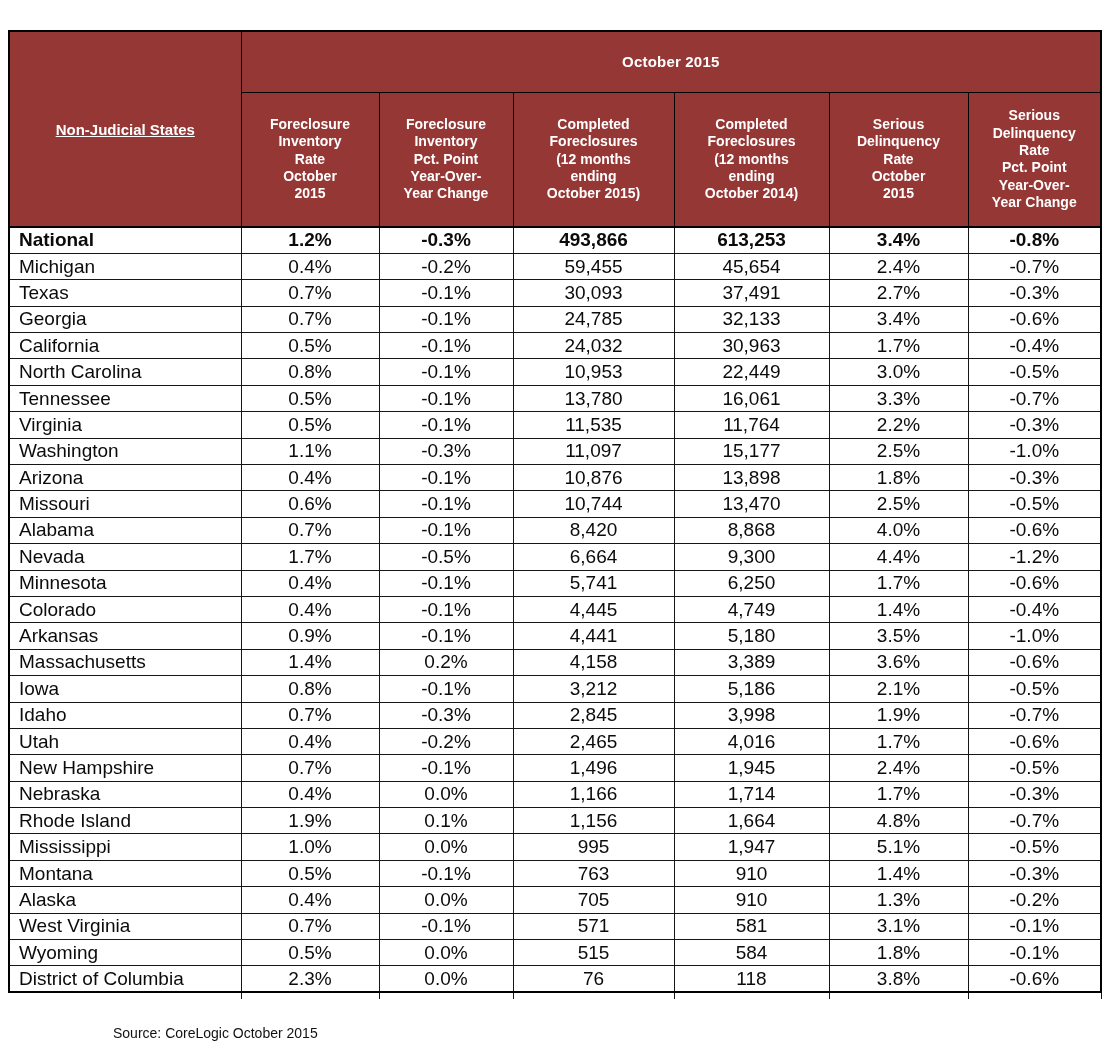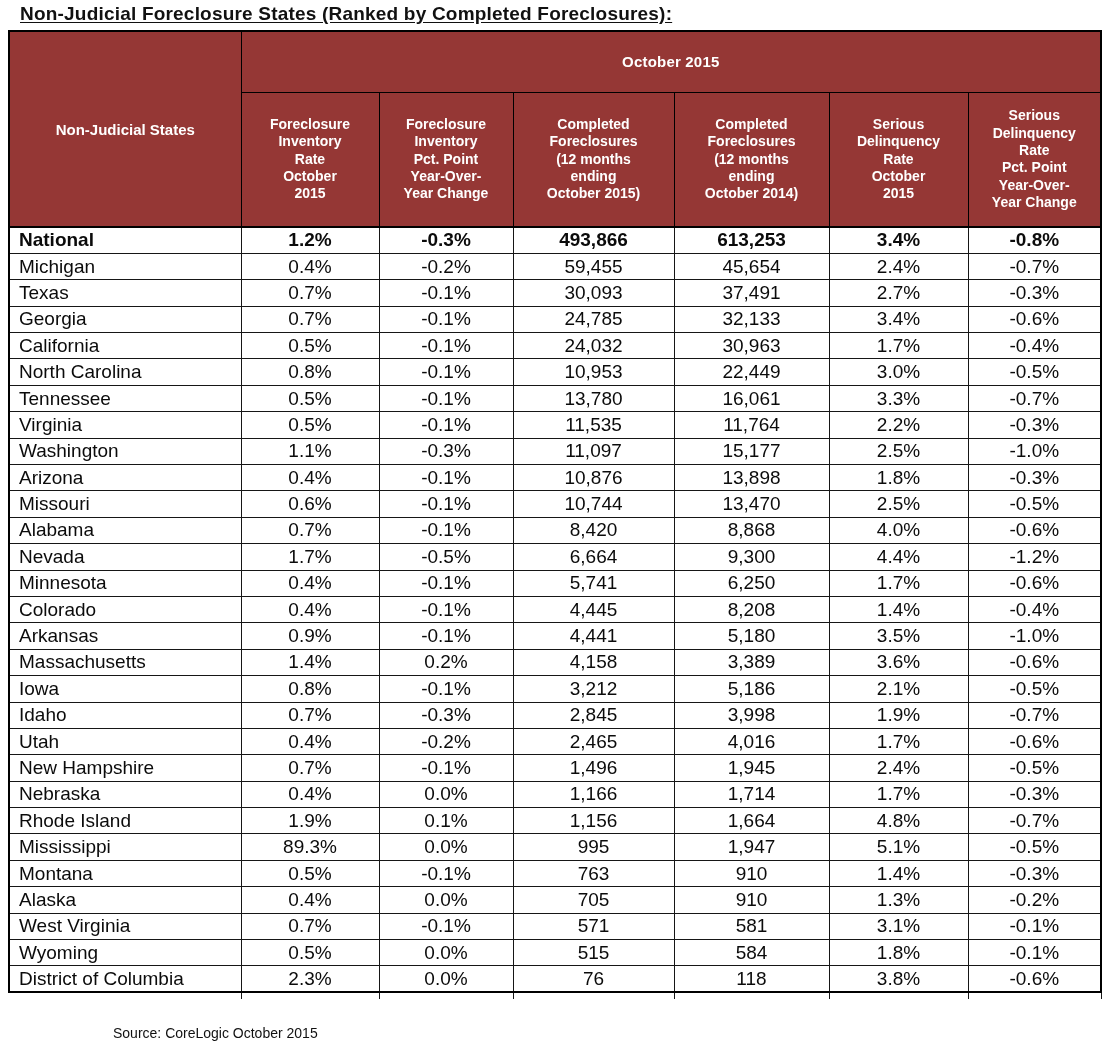--- a/index.html
+++ b/index.html
@@ -44,20 +44,21 @@
     border: 1px solid var(--outer);
     padding: 12px;
     vertical-align: middle;
     text-align: center;
   }
   thead tr:first-child th { border-top: 2px solid var(--outer); }
   th.corner-th {
     font-size: 15px;
     border-left: 2px solid var(--outer);
     border-bottom: 2px solid var(--outer);
+    text-decoration: underline;
   }
   th.group-th {
     font-size: 15px;
     height: 61px;
     border-right: 2px solid var(--outer);
     letter-spacing: 0.2px;
   }
   th.sub-th {
     font-size: 14px;
     line-height: 1.24;
@@ -91,21 +92,20 @@
     font-size: 14px;
     color: #111111;
     white-space: nowrap;
   }
 </style>
 </head>
 <body>
 
 <div class="page">
 
-  <div class="title">Non-Judicial Foreclosure States (Ranked by Completed Foreclosures):</div>
 
   <table class="fc-table">
     <colgroup>
       <col style="width:232px">
         <col style="width:138px">
         <col style="width:134px">
       <col style="width:161px">
         <col style="width:155px">
         <col style="width:139px">
         <col style="width:133px">
@@ -274,21 +274,21 @@
       <td class="val">5,741</td>
       <td class="val">6,250</td>
       <td class="val">1.7%</td>
       <td class="val">-0.6%</td>
     </tr>
         <tr>
       <td class="state">Colorado</td>
       <td class="val">0.4%</td>
       <td class="val">-0.1%</td>
       <td class="val">4,445</td>
-      <td class="val">8,208</td>
+      <td class="val">4,749</td>
       <td class="val">1.4%</td>
       <td class="val">-0.4%</td>
     </tr>
         <tr>
       <td class="state">Arkansas</td>
       <td class="val">0.9%</td>
       <td class="val">-0.1%</td>
       <td class="val">4,441</td>
       <td class="val">5,180</td>
       <td class="val">3.5%</td>
@@ -352,21 +352,21 @@
       <td class="state">Rhode Island</td>
       <td class="val">1.9%</td>
       <td class="val">0.1%</td>
       <td class="val">1,156</td>
       <td class="val">1,664</td>
       <td class="val">4.8%</td>
       <td class="val">-0.7%</td>
     </tr>
         <tr>
       <td class="state">Mississippi</td>
-      <td class="val">89.3%</td>
+      <td class="val">1.0%</td>
       <td class="val">0.0%</td>
       <td class="val">995</td>
       <td class="val">1,947</td>
       <td class="val">5.1%</td>
       <td class="val">-0.5%</td>
     </tr>
         <tr>
       <td class="state">Montana</td>
       <td class="val">0.5%</td>
       <td class="val">-0.1%</td>

